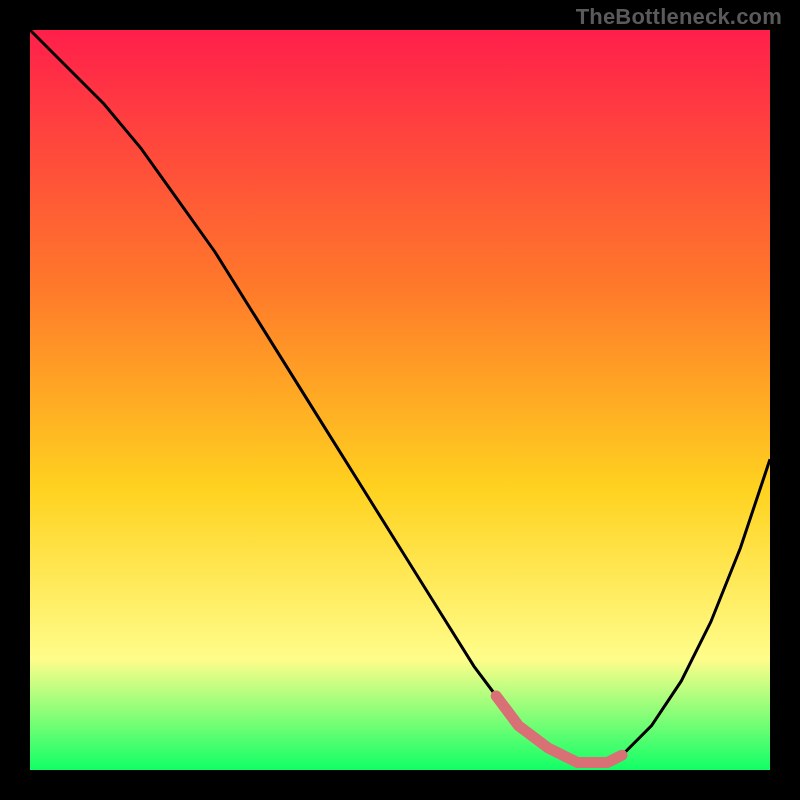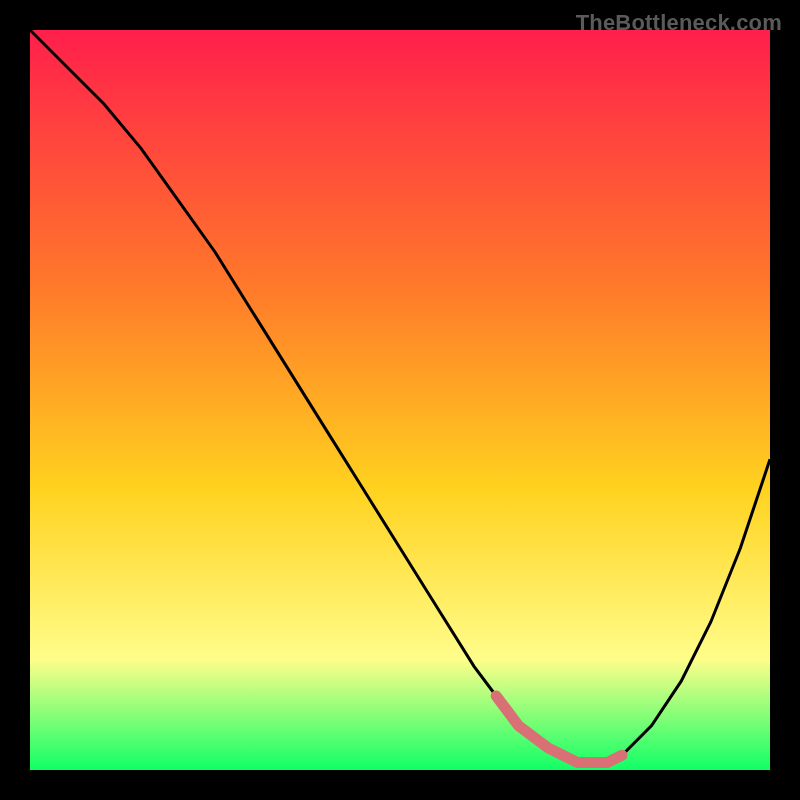--- a/index.html
+++ b/index.html
@@ -19,21 +19,20 @@
   }
   .watermark {
     position: absolute;
     top: 4px;
     right: 18px;
     color: #5a5a5a;
     font-size: 22px;
     font-weight: bold;
     letter-spacing: 0.2px;
     z-index: 10;
-    margin-top: 6px;
   }
   .plot-area {
     position: absolute;
     left: 30px;
     top: 30px;
     width: 740px;
     height: 740px;
     overflow: hidden;
   }
   .plot-area svg {

